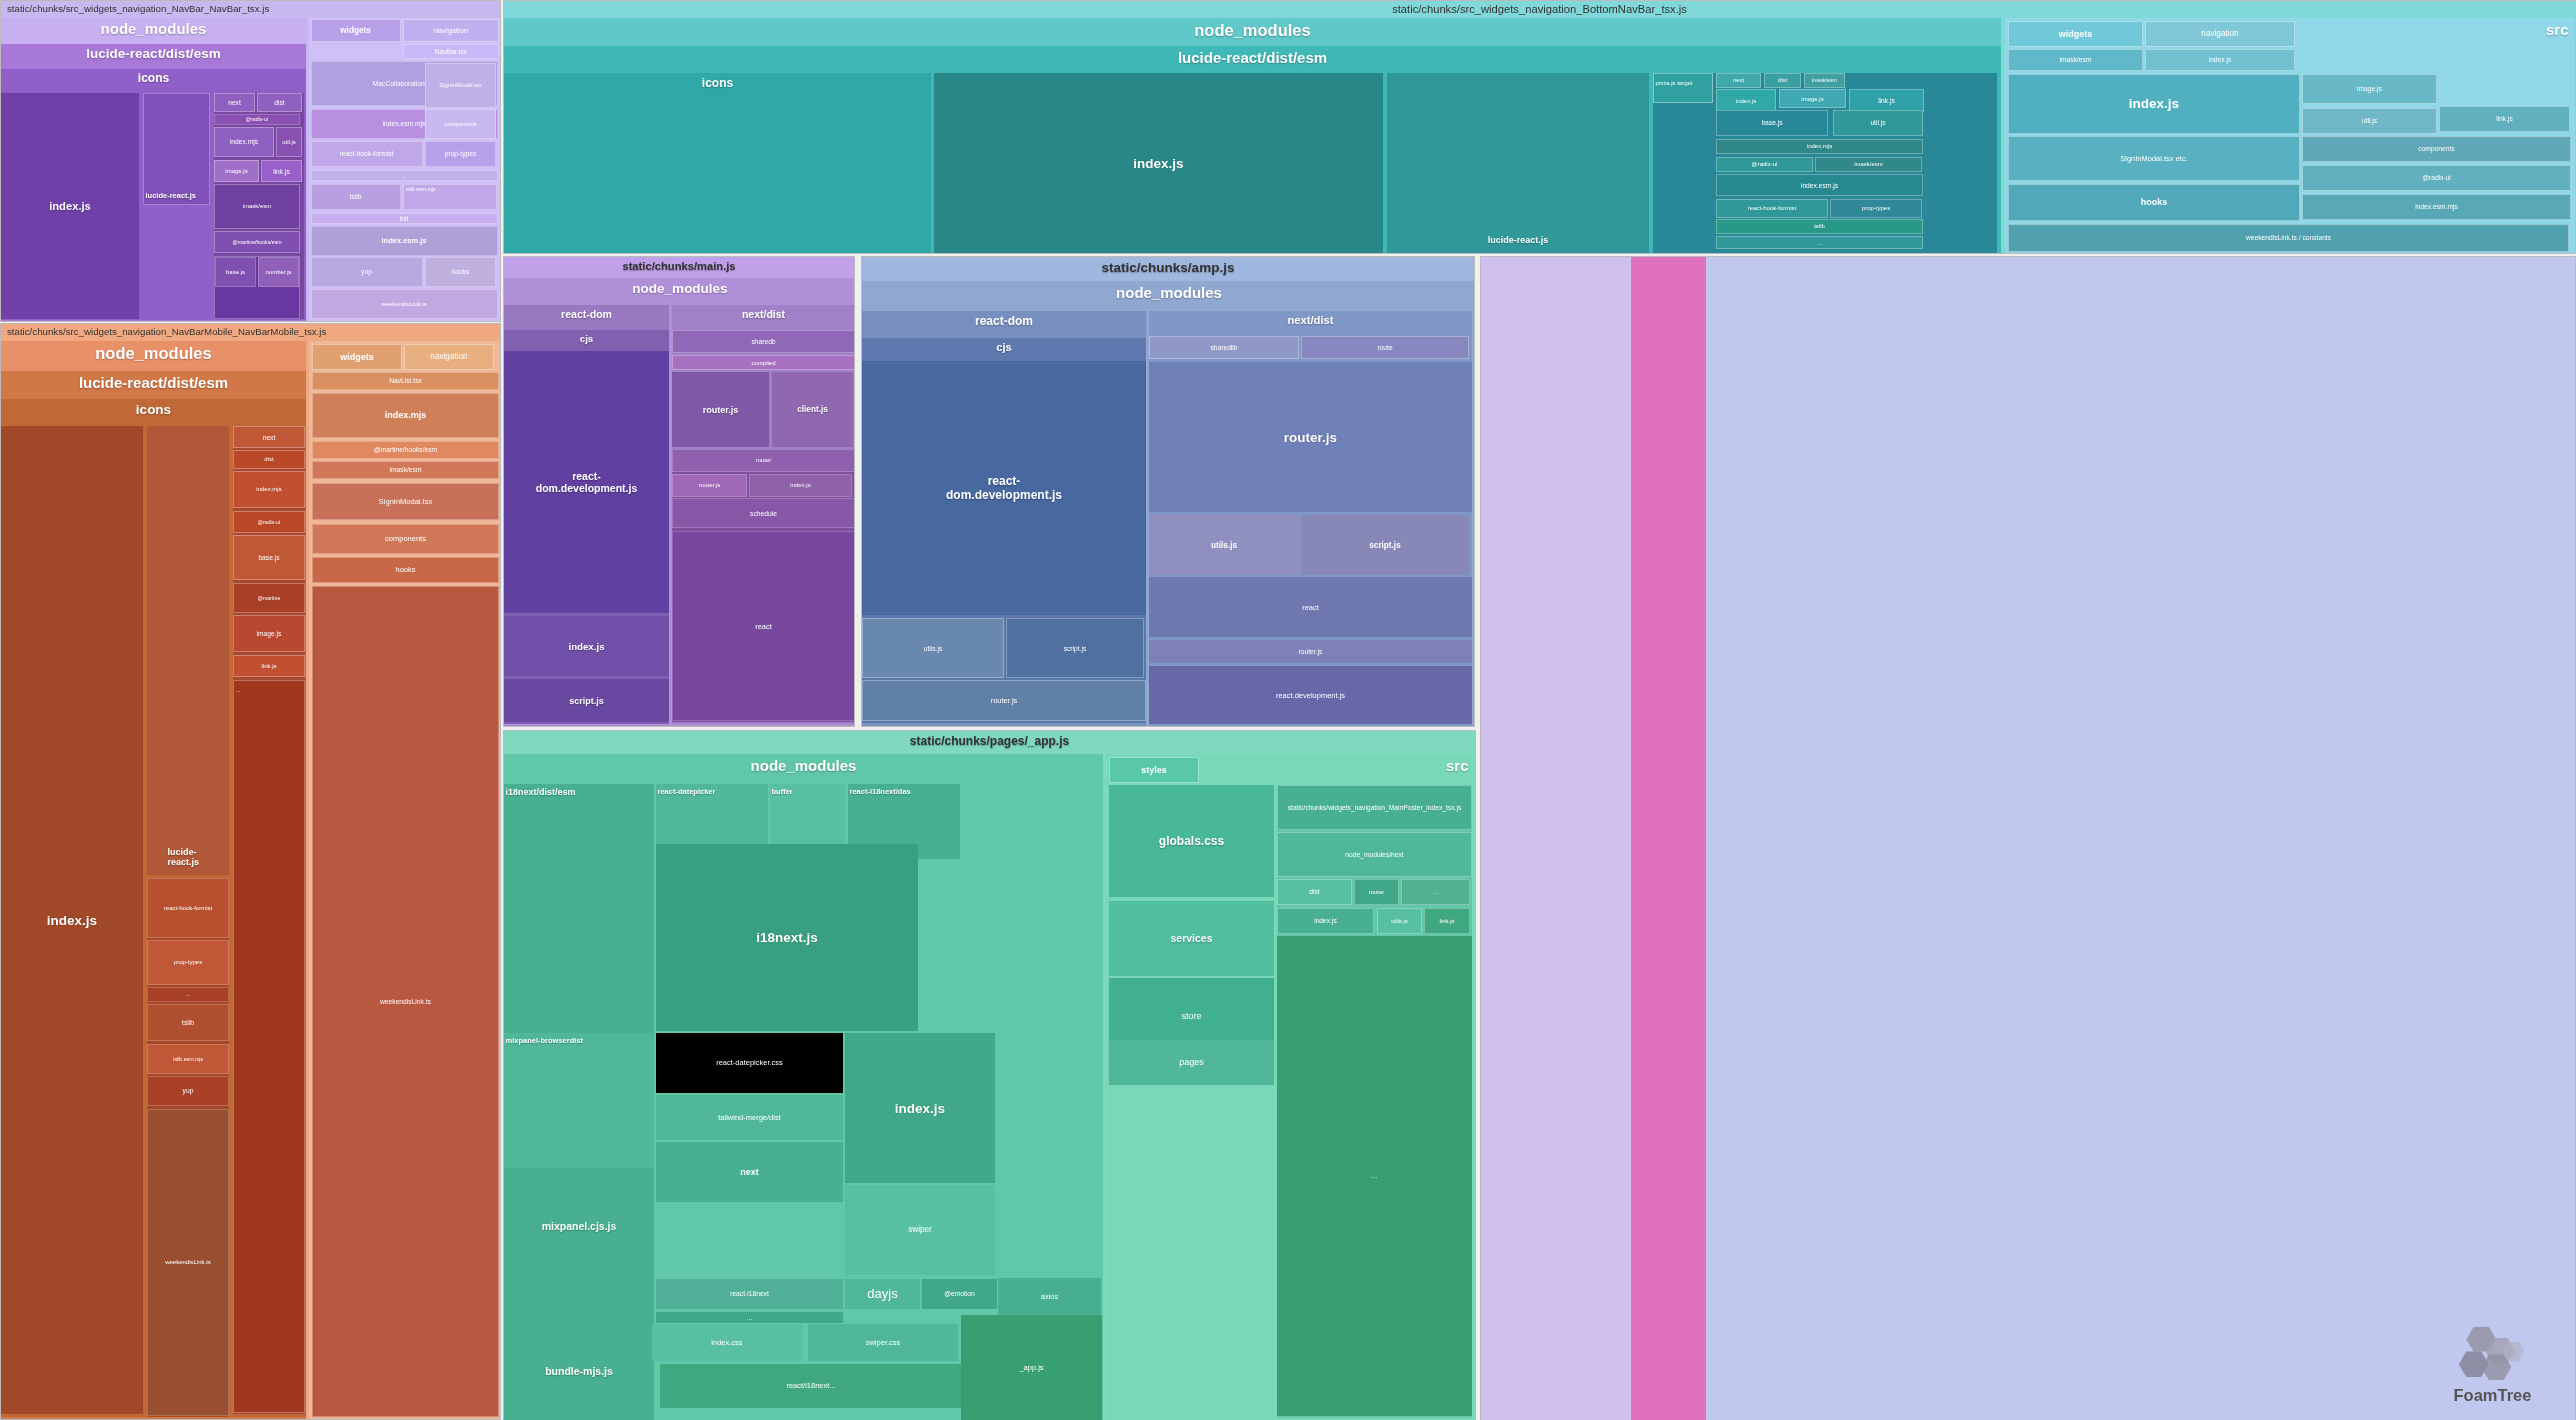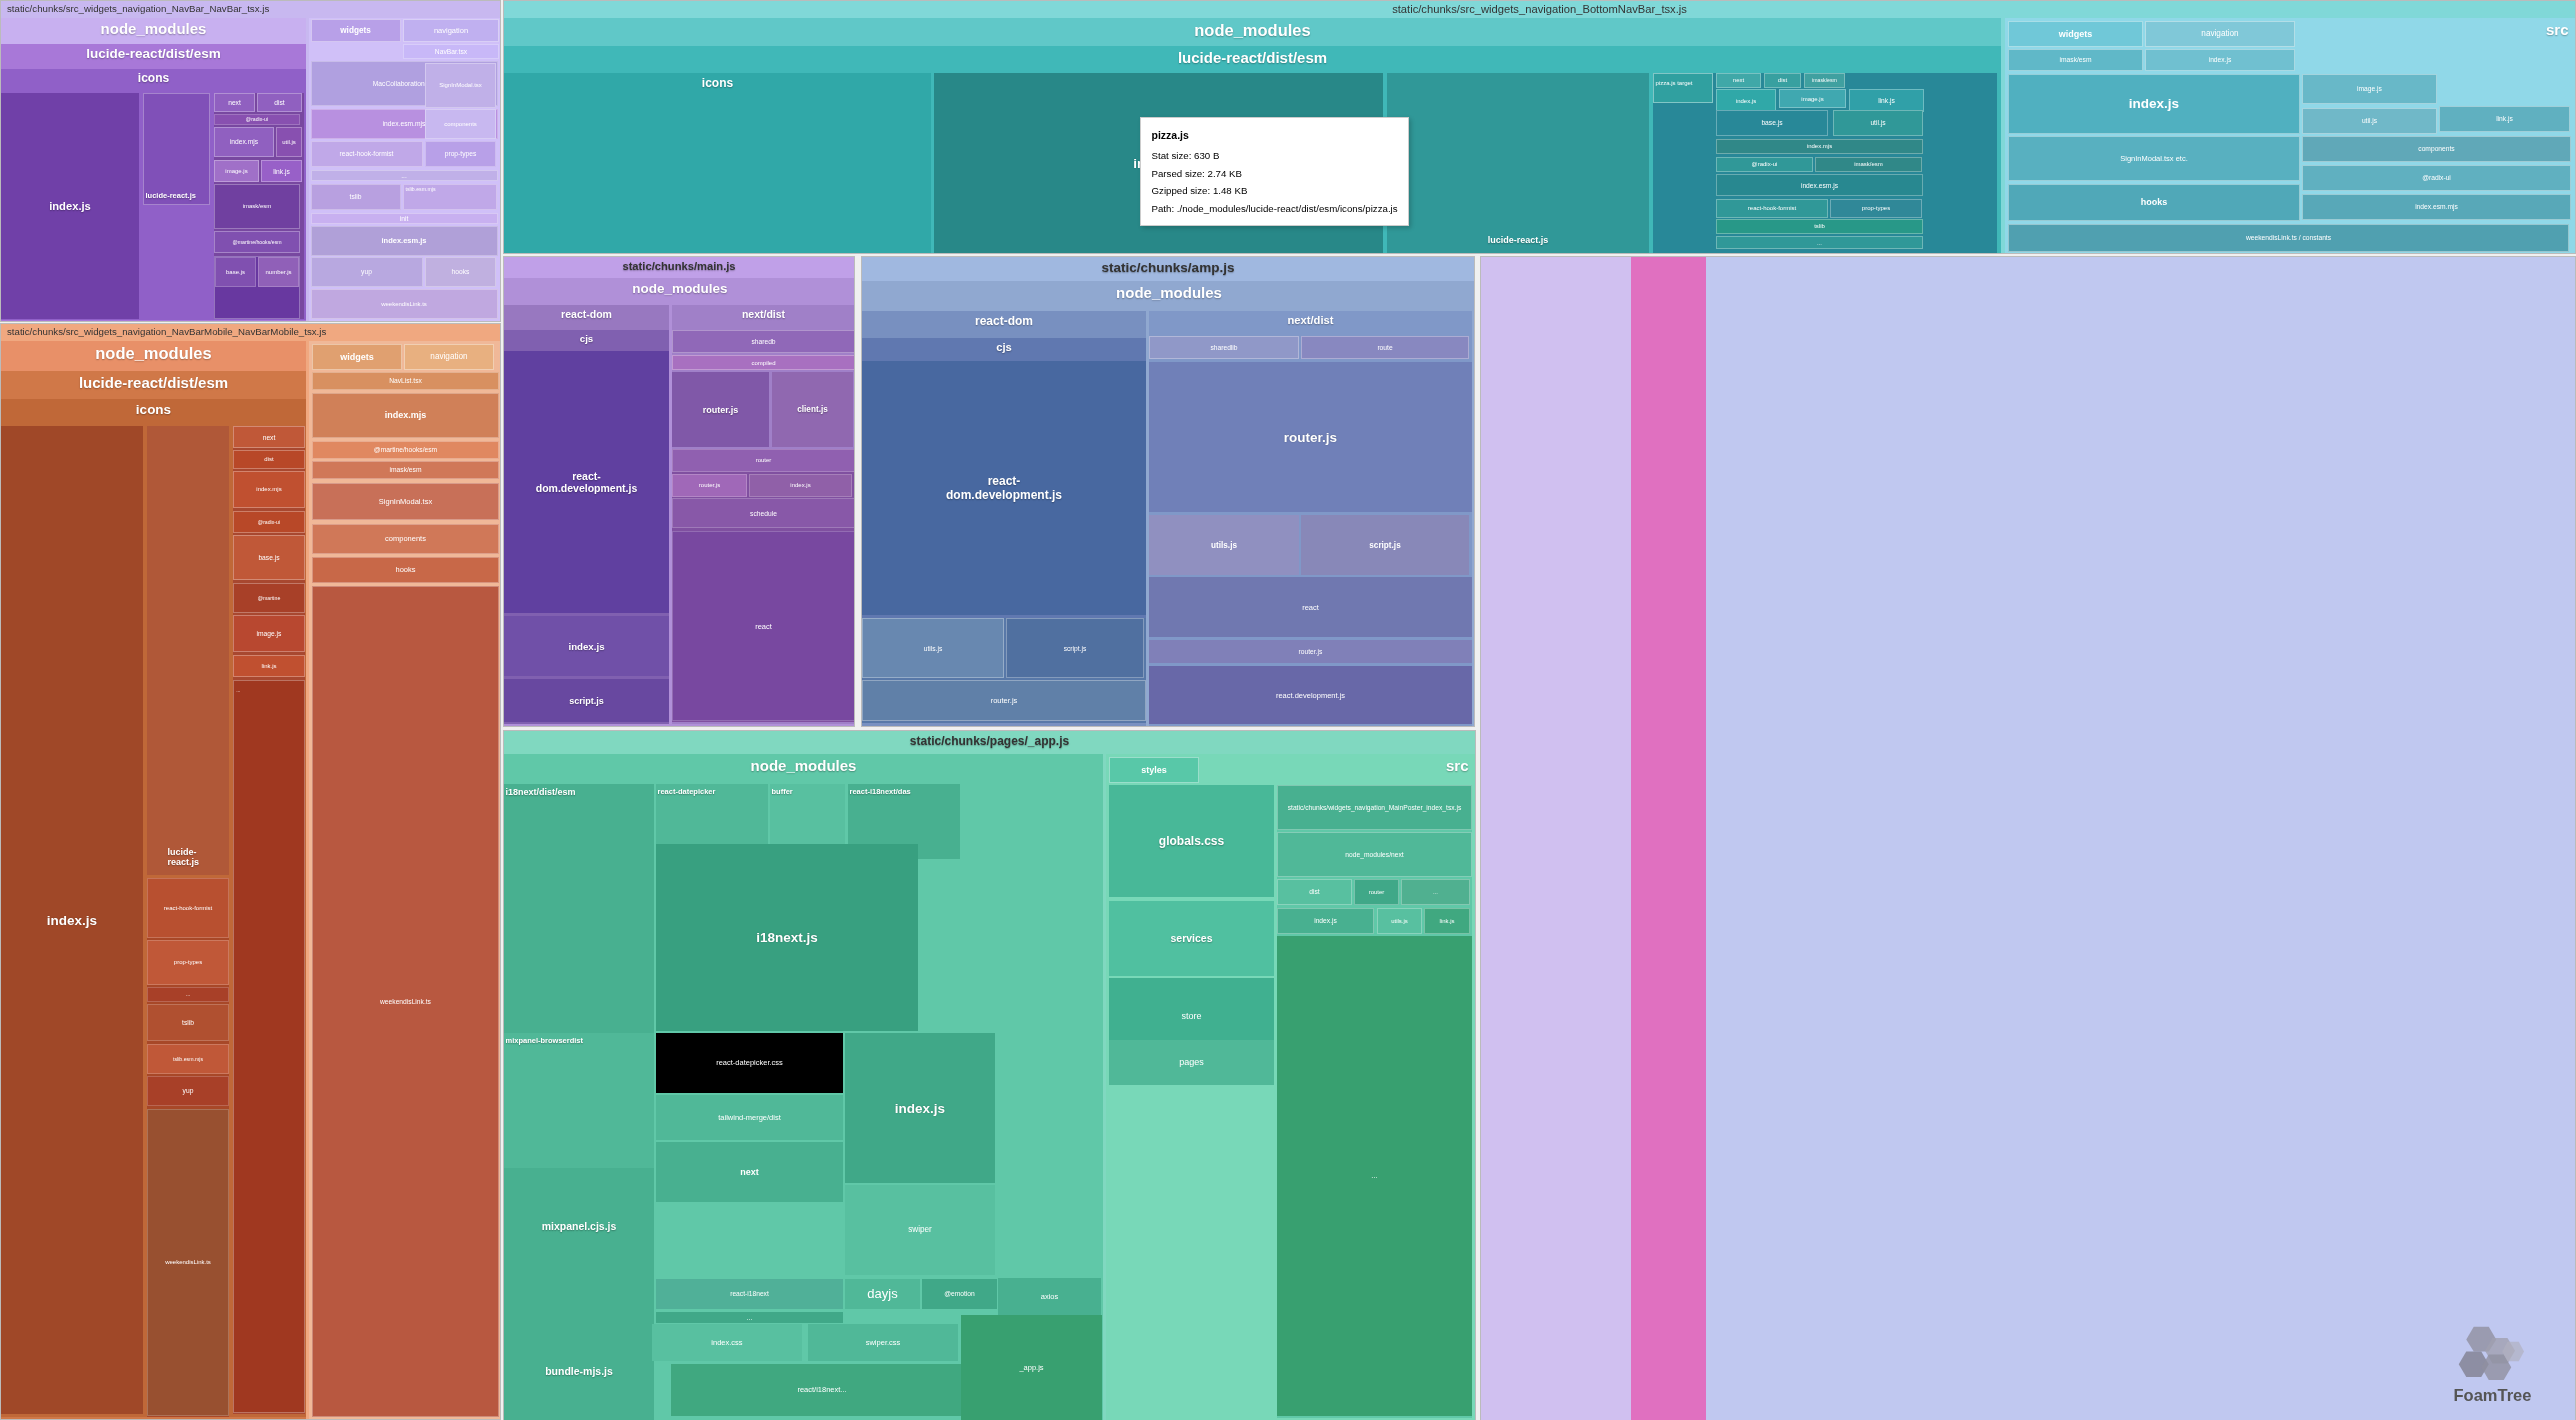--- a/index.html
+++ b/index.html
@@ -461,27 +461,20 @@
 
     <div style="position:absolute;top:176px;left:297px;width:269px;height:26px;background:#58a8b8;border:0.7px solid rgba(255,255,255,0.4);display:flex;align-items:center;justify-content:center;">
       <span style="font-size:6.7px;color:white;">index.esm.mjs</span>
     </div>
 
     <div style="position:absolute;top:206px;left:3px;width:561px;height:28.4px;background:#50a0b0;border:0.7px solid rgba(255,255,255,0.4);display:flex;align-items:center;justify-content:center;">
       <span style="font-size:6.7px;color:white;">weekendisLink.ts / constants</span>
     </div>
   </div>
 
-  <div class="tooltip" style="top:116px;left:636px;">
-    <div class="tooltip-title">pizza.js</div>
-    <div>Stat size: 630 B</div>
-    <div>Parsed size: 2.74 KB</div>
-    <div>Gzipped size: 1.48 KB</div>
-    <div>Path: ./node_modules/lucide-react/dist/esm/icons/pizza.js</div>
-  </div>
 </div>
 
 <div class="panel-navbarmobile">
   <span class="panel-title" style="font-size:9.7px;color:#333;">static/chunks/src_widgets_navigation_NavBarMobile_NavBarMobile_tsx.js</span>
 
   <div style="position:absolute;top:16.5px;left:0;width:305px;height:1078px;background:#e89068;">
     <span class="sec-label" style="top:3px;left:50%;transform:translateX(-50%);font-size:16.5px;">node_modules</span>
 
     <div style="position:absolute;top:30px;left:0;width:305px;height:1048px;background:#d07848;">
       <span class="sec-label" style="top:3px;left:50%;transform:translateX(-50%);font-size:15px;">lucide-react/dist/esm</span>
@@ -814,21 +807,21 @@
     </div>
 
     <div style="position:absolute;top:570px;left:148px;width:150px;height:37px;background:#58c0a0;display:flex;align-items:center;justify-content:center;">
       <span style="font-size:7.5px;color:white;">index.css</span>
     </div>
 
     <div style="position:absolute;top:570px;left:304px;width:150px;height:37px;background:#50b898;display:flex;align-items:center;justify-content:center;">
       <span style="font-size:7.5px;color:white;">swiper.css</span>
     </div>
 
-    <div style="position:absolute;top:610px;left:167px;width:302px;height:52px;background:#40a880;display:flex;align-items:center;justify-content:center;">
+    <div style="position:absolute;top:610px;left:156px;width:302px;height:44px;background:#40a880;display:flex;align-items:center;justify-content:center;">
       <span style="font-size:7.5px;color:white;">react/i18next...</span>
     </div>
 
     <div style="position:absolute;top:524px;left:494px;width:103px;height:37px;background:#48b090;display:flex;align-items:center;justify-content:center;">
       <span style="font-size:7.5px;color:white;">axios</span>
     </div>
 
     <div style="position:absolute;top:561px;left:457px;width:141px;height:105px;background:#38a070;display:flex;align-items:center;justify-content:center;">
       <span style="font-size:7.5px;color:white;">_app.js</span>
     </div>

